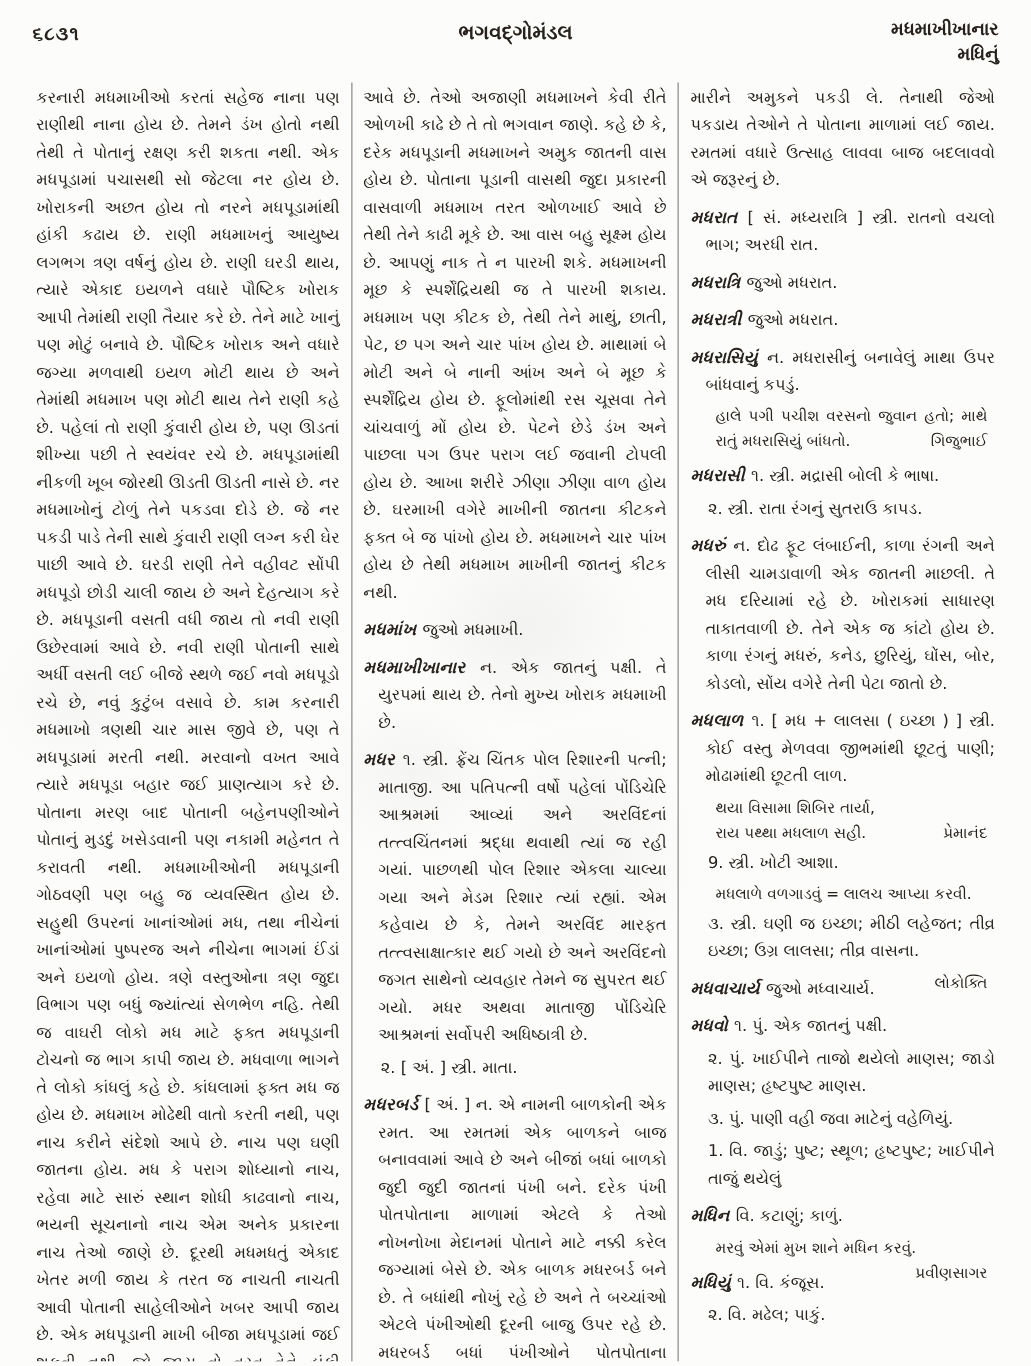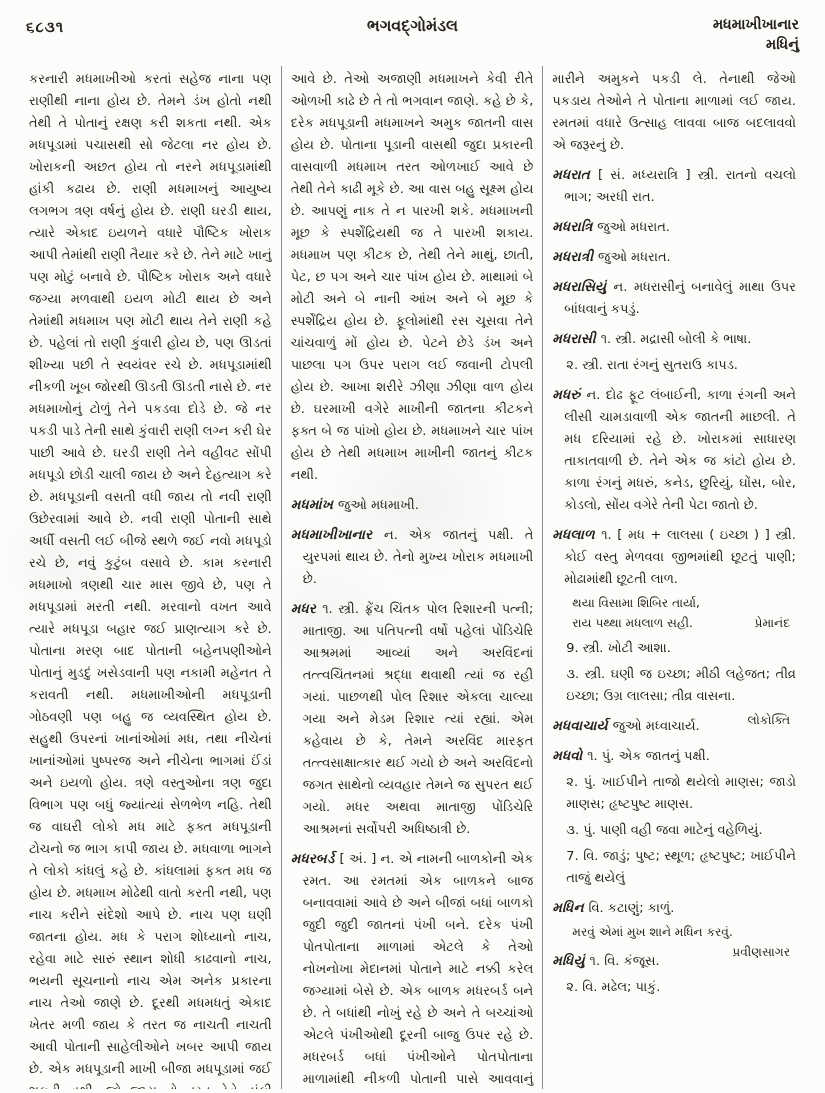--- a/index.html
+++ b/index.html
@@ -95,41 +95,44 @@
   </div>
   <div class="body">
     <div class="column divider" id="col1">
         <p class="para">કરનારી મધમાખીઓ કરતાં સહેજ નાના પણ રાણીથી નાના હોય છે. તેમને ડંખ હોતો નથી તેથી તે પોતાનું રક્ષણ કરી શકતા નથી. એક મધપૂડામાં પચાસથી સો જેટલા નર હોય છે. ખોરાકની અછત હોય તો નરને મધપૂડામાંથી હાંકી કઢાય છે. રાણી મધમાખનું આયુષ્ય લગભગ ત્રણ વર્ષનું હોય છે. રાણી ઘરડી થાય, ત્યારે એકાદ ઇયળને વધારે પૌષ્ટિક ખોરાક આપી તેમાંથી રાણી તૈયાર કરે છે. તેને માટે ખાનું પણ મોટું બનાવે છે. પૌષ્ટિક ખોરાક અને વધારે જગ્યા મળવાથી ઇયળ મોટી થાય છે અને તેમાંથી મધમાખ પણ મોટી થાય તેને રાણી કહે છે. પહેલાં તો રાણી કુંવારી હોય છે, પણ ઊડતાં શીખ્યા પછી તે સ્વયંવર રચે છે. મધપૂડામાંથી નીકળી ખૂબ જોરથી ઊડતી ઊડતી નાસે છે. નર મધમાખોનું ટોળું તેને પકડવા દોડે છે. જે નર પકડી પાડે તેની સાથે કુંવારી રાણી લગ્ન કરી ઘેર પાછી આવે છે. ઘરડી રાણી તેને વહીવટ સોંપી મધપૂડો છોડી ચાલી જાય છે અને દેહત્યાગ કરે છે. મધપૂડાની વસતી વધી જાય તો નવી રાણી ઉછેરવામાં આવે છે. નવી રાણી પોતાની સાથે અર્ધી વસતી લઈ બીજે સ્થળે જઈ નવો મધપૂડો રચે છે, નવું કુટુંબ વસાવે છે. કામ કરનારી મધમાખો ત્રણથી ચાર માસ જીવે છે, પણ તે મધપૂડામાં મરતી નથી. મરવાનો વખત આવે ત્યારે મધપૂડા બહાર જઈ પ્રાણત્યાગ કરે છે. પોતાના મરણ બાદ પોતાની બહેનપણીઓને પોતાનું મુડદું ખસેડવાની પણ નકામી મહેનત તે કરાવતી નથી. મધમાખીઓની મધપૂડાની ગોઠવણી પણ બહુ જ વ્યવસ્થિત હોય છે. સહુથી ઉપરનાં ખાનાંઓમાં મધ, તથા નીચેનાં ખાનાંઓમાં પુષ્પરજ અને નીચેના ભાગમાં ઈંડાં અને ઇયળો હોય. ત્રણે વસ્તુઓના ત્રણ જુદા વિભાગ પણ બધું જ્યાંત્યાં સેળભેળ નહિ. તેથી જ વાઘરી લોકો મધ માટે ફક્ત મધપૂડાની ટોચનો જ ભાગ કાપી જાય છે. મધવાળા ભાગને તે લોકો કાંધલું કહે છે. કાંધલામાં ફક્ત મધ જ હોય છે. મધમાખ મોઢેથી વાતો કરતી નથી, પણ નાચ કરીને સંદેશો આપે છે. નાચ પણ ઘણી જાતના હોય. મધ કે પરાગ શોધ્યાનો નાચ, રહેવા માટે સારું સ્થાન શોધી કાઢવાનો નાચ, ભયની સૂચનાનો નાચ એમ અનેક પ્રકારના નાચ તેઓ જાણે છે. દૂરથી મધમધતું એકાદ ખેતર મળી જાય કે તરત જ નાચતી નાચતી આવી પોતાની સાહેલીઓને ખબર આપી જાય છે. એક મધપૂડાની માખી બીજા મધપૂડામાં જઈ શકતી નથી. જો જાય તો તરત તેને હાંકી કાઢવામાં</p>
       </div>
     <div class="column divider" id="col2">
         <p class="para">આવે છે. તેઓ અજાણી મધમાખને કેવી રીતે ઓળખી કાઢે છે તે તો ભગવાન જાણે. કહે છે કે, દરેક મધપૂડાની મધમાખને અમુક જાતની વાસ હોય છે. પોતાના પૂડાની વાસથી જુદા પ્રકારની વાસવાળી મધમાખ તરત ઓળખાઈ આવે છે તેથી તેને કાઢી મૂકે છે. આ વાસ બહુ સૂક્ષ્મ હોય છે. આપણું નાક તે ન પારખી શકે. મધમાખની મૂછ કે સ્પર્શેંદ્રિયથી જ તે પારખી શકાય. મધમાખ પણ કીટક છે, તેથી તેને માથું, છાતી, પેટ, છ પગ અને ચાર પાંખ હોય છે. માથામાં બે મોટી અને બે નાની આંખ અને બે મૂછ કે સ્પર્શેંદ્રિય હોય છે. ફૂલોમાંથી રસ ચૂસવા તેને ચાંચવાળું મોં હોય છે. પેટને છેડે ડંખ અને પાછલા પગ ઉપર પરાગ લઈ જવાની ટોપલી હોય છે. આખા શરીરે ઝીણા ઝીણા વાળ હોય છે. ઘરમાખી વગેરે માખીની જાતના કીટકને ફક્ત બે જ પાંખો હોય છે. મધમાખને ચાર પાંખ હોય છે તેથી મધમાખ માખીની જાતનું કીટક નથી.</p>
         <p class="entry"><b class="headword">મધમાંખ </b>જુઓ મધમાખી.</p>
         <p class="entry"><b class="headword">મધમાખીખાનાર </b>ન. એક જાતનું પક્ષી. તે યુરપમાં થાય છે. તેનો મુખ્ય ખોરાક મધમાખી છે.</p>
         <p class="entry"><b class="headword">મધર </b>૧. સ્ત્રી. ફ્રેંચ ચિંતક પોલ રિશારની પત્ની; માતાજી. આ પતિપત્ની વર્ષો પહેલાં પોંડિચેરિ આશ્રમમાં આવ્યાં અને અરવિંદનાં તત્ત્વચિંતનમાં શ્રદ્ધા થવાથી ત્યાં જ રહી ગયાં. પાછળથી પોલ રિશાર એકલા ચાલ્યા ગયા અને મેડમ રિશાર ત્યાં રહ્યાં. એમ કહેવાય છે કે, તેમને અરવિંદ મારફત તત્ત્વસાક્ષાત્કાર થઈ ગયો છે અને અરવિંદનો જગત સાથેનો વ્યવહાર તેમને જ સુપરત થઈ ગયો. મધર અથવા માતાજી પોંડિચેરિ આશ્રમનાં સર્વોપરી અધિષ્ઠાત્રી છે.</p>
+        <p class="sense">૨. [ અં. ] સ્ત્રી. માતા.</p>
         <p class="entry"><b class="headword">મધરબર્ડ </b>[ અં. ] ન. એ નામની બાળકોની એક રમત. આ રમતમાં એક બાળકને બાજ બનાવવામાં આવે છે અને બીજાં બધાં બાળકો જુદી જુદી જાતનાં પંખી બને. દરેક પંખી પોતપોતાના માળામાં એટલે કે તેઓ નોખનોખા મેદાનમાં પોતાને માટે નક્કી કરેલ જગ્યામાં બેસે છે. એક બાળક મધરબર્ડ બને છે. તે બધાંથી નોખું રહે છે અને તે બચ્ચાંઓ એટલે પંખીઓથી દૂરની બાજુ ઉપર રહે છે. મધરબર્ડ બધાં પંખીઓને પોતપોતાના માળામાંથી નીકળી પોતાની પાસે આવવાનું કહે, એટલે તેઓ મેદાન છોડીને તેની પાસે જાય. જતાં જતાં તેઓ ઉપર બાજ ઝડપ</p>
       </div>
     <div class="column" id="col3">
         <p class="para">મારીને અમુકને પકડી લે. તેનાથી જેઓ પકડાય તેઓને તે પોતાના માળામાં લઈ જાય. રમતમાં વધારે ઉત્સાહ લાવવા બાજ બદલાવવો એ જરૂરનું છે.</p>
         <p class="entry"><b class="headword">મધરાત </b>[ સં. મધ્યરાત્રિ ] સ્ત્રી. રાતનો વચલો ભાગ; અરધી રાત.</p>
         <p class="entry"><b class="headword">મધરાત્રિ </b>જુઓ મધરાત.</p>
         <p class="entry"><b class="headword">મધરાત્રી </b>જુઓ મધરાત.</p>
         <p class="entry"><b class="headword">મધરાસિયું </b>ન. મધરાસીનું બનાવેલું માથા ઉપર બાંધવાનું કપડું.</p>
+        <div class="citation"><span>હાલે પગી પચીશ વરસનો જુવાન હતો; માથે રાતું મધરાસિયું બાંધતો.</span><span class="author">ગિજુભાઈ</span></div>
         <p class="entry"><b class="headword">મધરાસી </b>૧. સ્ત્રી. મદ્રાસી બોલી કે ભાષા.</p>
         <p class="sense">૨. સ્ત્રી. રાતા રંગનું સુતરાઉ કાપડ.</p>
         <p class="entry"><b class="headword">મધરું </b>ન. દોઢ ફૂટ લંબાઈની, કાળા રંગની અને લીસી ચામડાવાળી એક જાતની માછલી. તે મધ દરિયામાં રહે છે. ખોરાકમાં સાધારણ તાકાતવાળી છે. તેને એક જ કાંટો હોય છે. કાળા રંગનું મધરું, કનેડ, છુરિયું, ઘોંસ, બોર, કોડલો, સોંય વગેરે તેની પેટા જાતો છે.</p>
         <p class="entry"><b class="headword">મધલાળ </b>૧. [ મધ + લાલસા ( ઇચ્છા ) ] સ્ત્રી. કોઈ વસ્તુ મેળવવા જીભમાંથી છૂટતું પાણી; મોઢામાંથી છૂટતી લાળ.</p>
         <div class="citation"><span>થયા વિસામા શિબિર તાર્યા,
 રાય પથ્થા મધલાળ સહી.</span><span class="author">પ્રેમાનંદ</span></div>
         <p class="sense">9. સ્ત્રી. ખોટી આશા.</p>
+        <div class="citation"><span>મધલાળે વળગાડવું = લાલચ આપ્યા કરવી.</span></div>
         <p class="sense">૩. સ્ત્રી. ઘણી જ ઇચ્છા; મીઠી લહેજત; તીવ્ર ઇચ્છા; ઉગ્ર લાલસા; તીવ્ર વાસના.</p>
         <div class="citation"><span class="author">લોકોક્તિ</span></div>
         <p class="entry"><b class="headword">મધવાચાર્ય </b>જુઓ મધ્વાચાર્ય.</p>
         <p class="entry"><b class="headword">મધવો </b>૧. પું. એક જાતનું પક્ષી.</p>
         <p class="sense">૨. પું. ખાઈપીને તાજો થયેલો માણસ; જાડો માણસ; હૃષ્ટપુષ્ટ માણસ.</p>
         <p class="sense">૩. પું. પાણી વહી જવા માટેનું વહેળિયું.</p>
-        <p class="sense">7. વિ. જાડું; પુષ્ટ; સ્થૂળ; હૃષ્ટપુષ્ટ; ખાઈપીને તાજું થયેલું</p>
+        <p class="sense">1. વિ. જાડું; પુષ્ટ; સ્થૂળ; હૃષ્ટપુષ્ટ; ખાઈપીને તાજું થયેલું</p>
         <p class="entry"><b class="headword">મધિન </b>વિ. કટાણું; કાળું.</p>
         <div class="citation"><span>મરવું એમાં મુખ શાને મધિન કરવું.</span><span class="author">પ્રવીણસાગર</span></div>
         <p class="entry"><b class="headword">મધિયું </b>૧. વિ. કંજૂસ.</p>
         <p class="sense">૨. વિ. મઢેલ; પાકું.</p>
       </div>
   </div>
 </div>
 
 </body></html>

